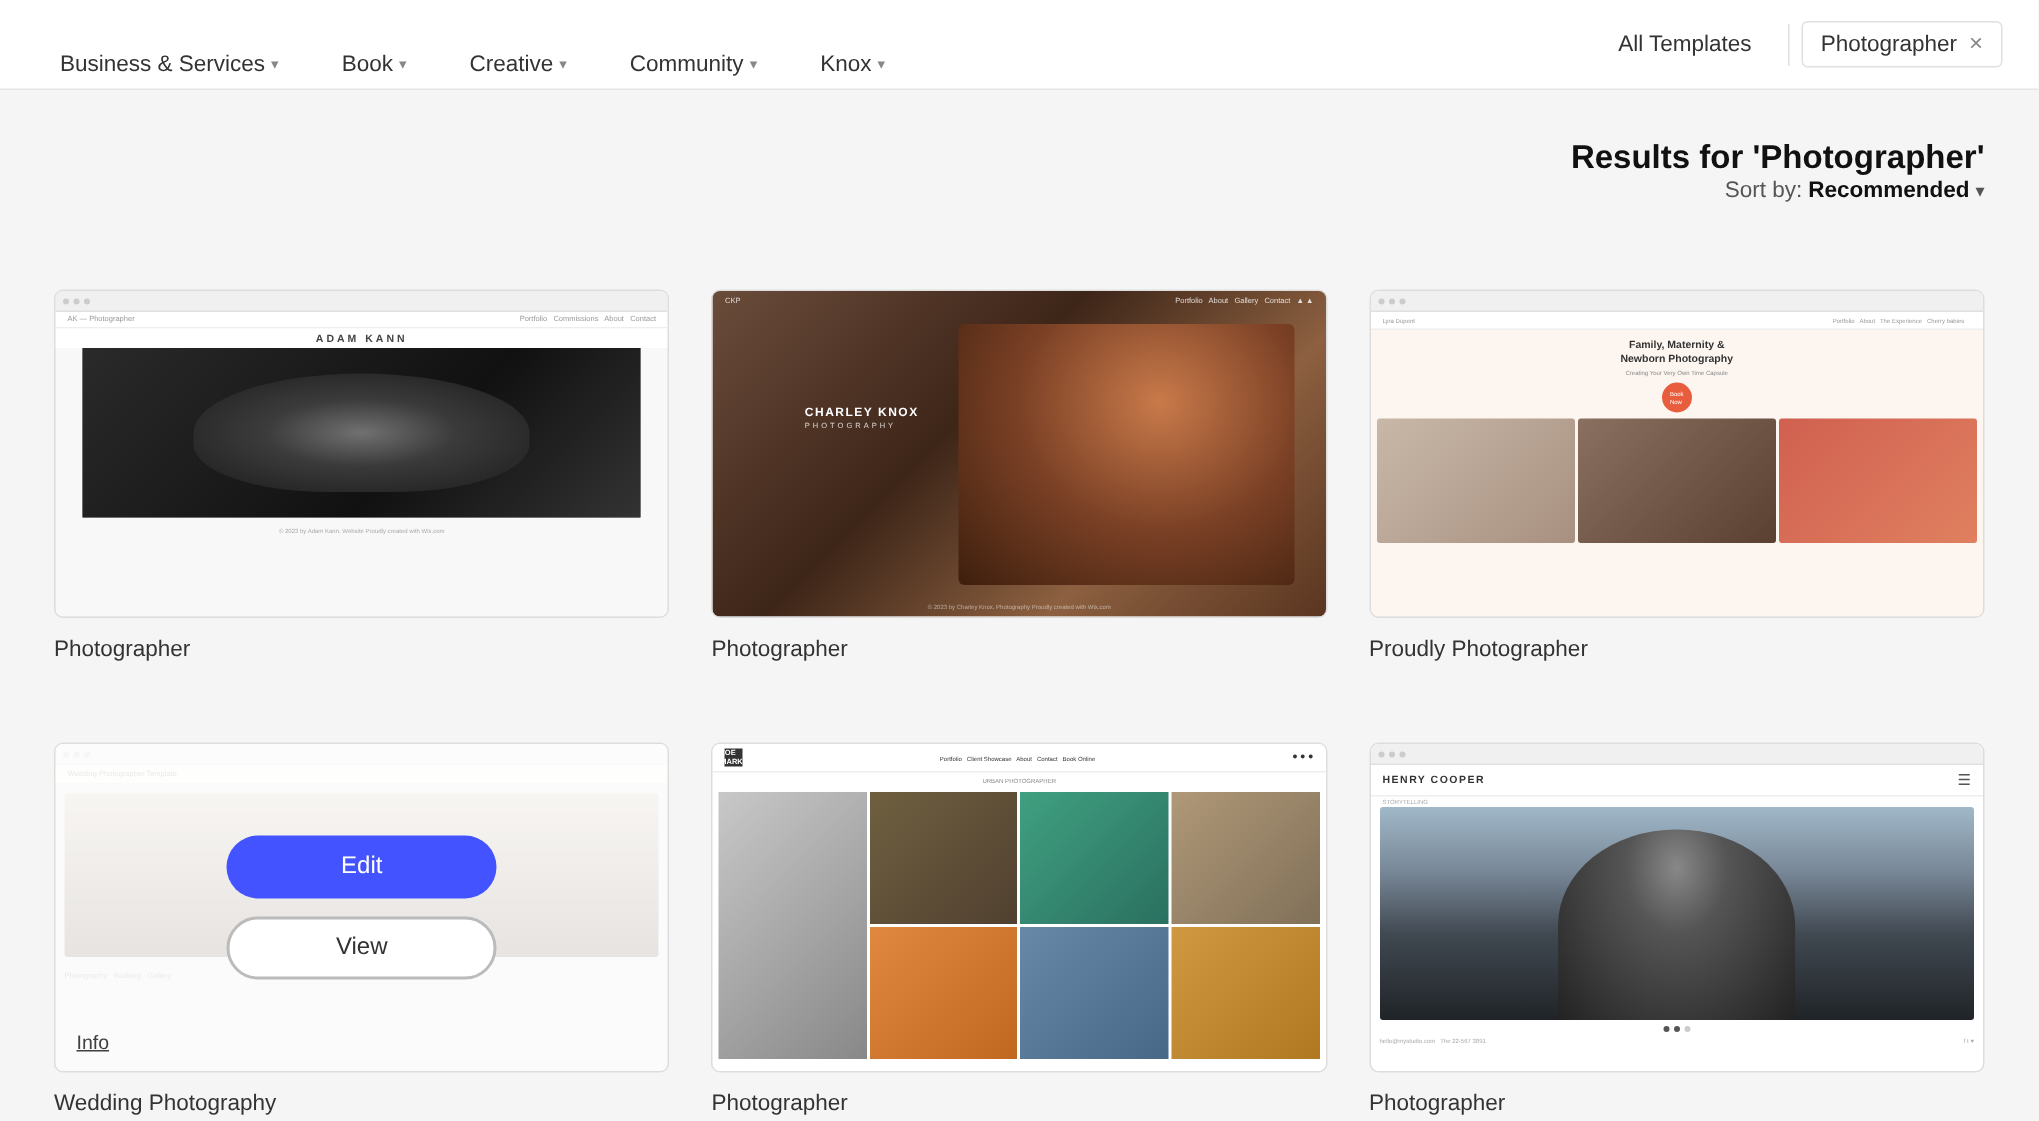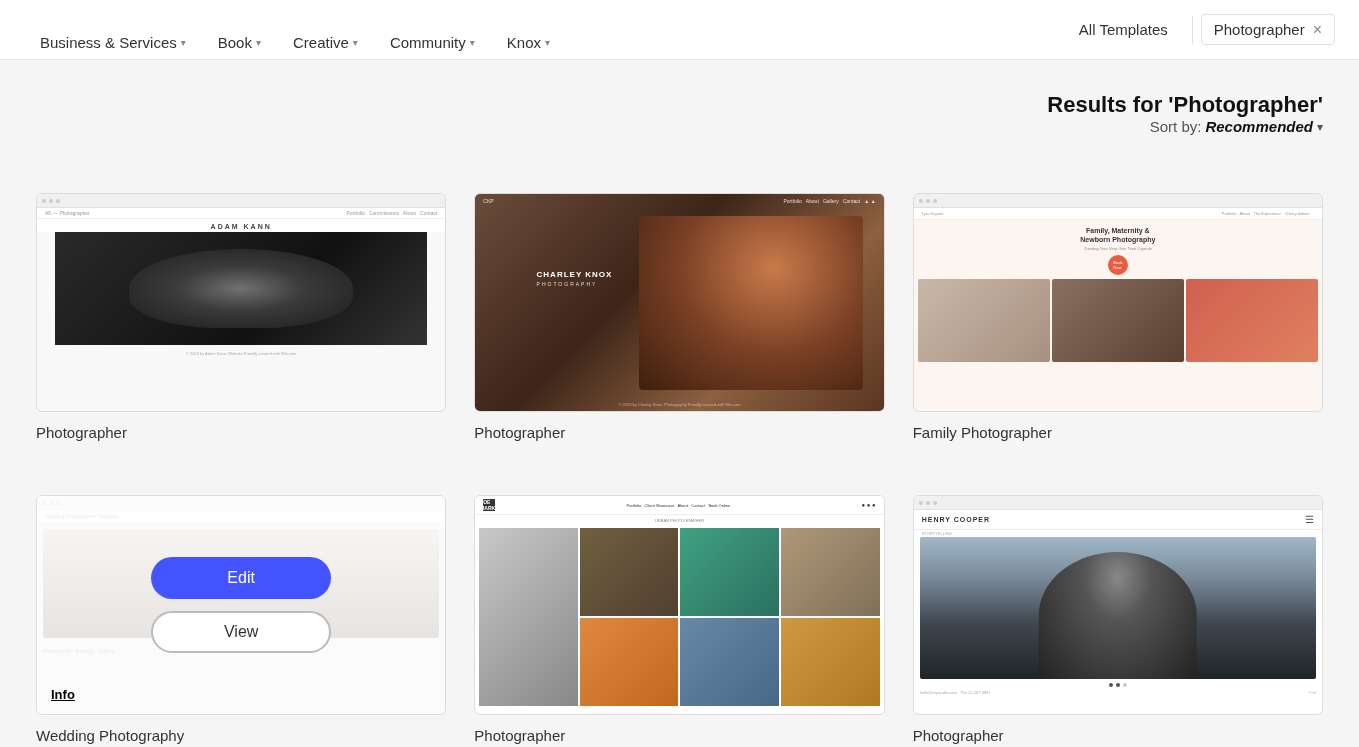--- a/index.html
+++ b/index.html
@@ -4,21 +4,21 @@
   <style>
     * { box-sizing: border-box; margin: 0; padding: 0; }
     body { font-family: HelveticaNeue, Helvetica, Arial, sans-serif; background: #f5f5f5; color: #333; }
 
     
     .nav {
       display: flex; align-items: center; background: #fff;
       border-bottom: 1px solid #e5e5e5; height: 60px; padding: 0 24px;
       position: sticky; top: 0; z-index: 100;
     }
-    .nav-left { display: flex; align-items: center; gap: 0; flex: 1; margin-top: 28px; }
+    .nav-left { display: flex; align-items: center; gap: 10px; flex: 1; margin-top: 28px; }
     .nav-item {
       display: flex; align-items: center; gap: 4px;
       padding: 0 16px; height: 60px; cursor: pointer;
       font-size: 15px; color: #333; white-space: nowrap;
       border-bottom: 2px solid transparent;
     }
     .nav-chevron { font-size: 10px; color: #888; }
 
     .nav-right { display: flex; align-items: center; gap: 0; }
     .nav-divider { width: 1px; height: 28px; background: #e0e0e0; margin: 0 8px; }
@@ -38,21 +38,21 @@
     .main { padding: 32px 36px; }
 
     
     .results-header {
       display: flex; align-items: flex-end; justify-content: space-between;
       margin-bottom: 36px;
       flex-direction: column;
     }
     .results-title { font-size: 22px; font-weight: 600; color: #111; }
     .sort-by { font-size: 15px; color: #555; display: flex; align-items: center; gap: 4px; }
-    .sort-by strong { color: #111; font-weight: 700; font-style: italic; }
+    .sort-by strong { color: #111; font-weight: 700; }
     .sort-chevron { font-size: 12px; color: #555; }
 
     
     .templates-grid {
       display: grid;
       grid-template-columns: repeat(3, 1fr);
       gap: 32px 28px;
     }
 
     .template-card { cursor: pointer; }
@@ -81,21 +81,21 @@
       border-radius: 40px; padding: 12px 48px; font-size: 16px;
       cursor: pointer; font-weight: 500; width: 180px; text-align: center;
     }
     .btn-view {
       background: #fff; color: #333; border: 2px solid #bbb;
       border-radius: 40px; padding: 10px 48px; font-size: 16px;
       cursor: pointer; font-weight: 500; width: 180px; text-align: center;
     }
     .info-link {
       position: absolute; bottom: 12px; left: 14px; z-index: 2;
-      font-size: 13px; color: #000000; text-decoration: underline; cursor: pointer; font-weight: bold;
+      font-size: 13px; color: #404040; text-decoration: underline; cursor: pointer;
     }
     .mock-bar {
       height: 14px; background: #f0f0f0;
       border-bottom: 1px solid #e0e0e0;
       display: flex; align-items: center; gap: 3px; padding: 0 5px;
     }
     .mock-dot { width: 4px; height: 4px; border-radius: 50%; background: #ccc; }
 
     
     .t1-bg { background: #f8f8f8; width: 100%; height: 100%; position: relative; }
@@ -256,21 +256,21 @@
           <div class="t3-title">Family, Maternity &amp;<br>Newborn Photography</div>
           <div class="t3-sub">Creating Your Very Own Time Capsule</div>
           <div class="t3-btn">Book<br>Now</div>
           <div class="t3-photos">
             <div class="t3-photo t3-p1"></div>
             <div class="t3-photo t3-p2"></div>
             <div class="t3-photo t3-p3" style="background:linear-gradient(135deg,#d06050 0%,#e08060 100%);"></div>
           </div>
         </div>
       </div>
-      <div class="template-title">Family Photographer</div>
+      <div class="template-title">Proudly Photographer</div>
     </div>
 
     <div class="template-card overlay-card">
       <div class="template-thumb" style="position:relative;">
         <div class="t4-bg">
           <div class="mock-bar">
             <div class="mock-dot"></div>
               <div class="mock-dot"></div>
               <div class="mock-dot"></div>
           </div>

